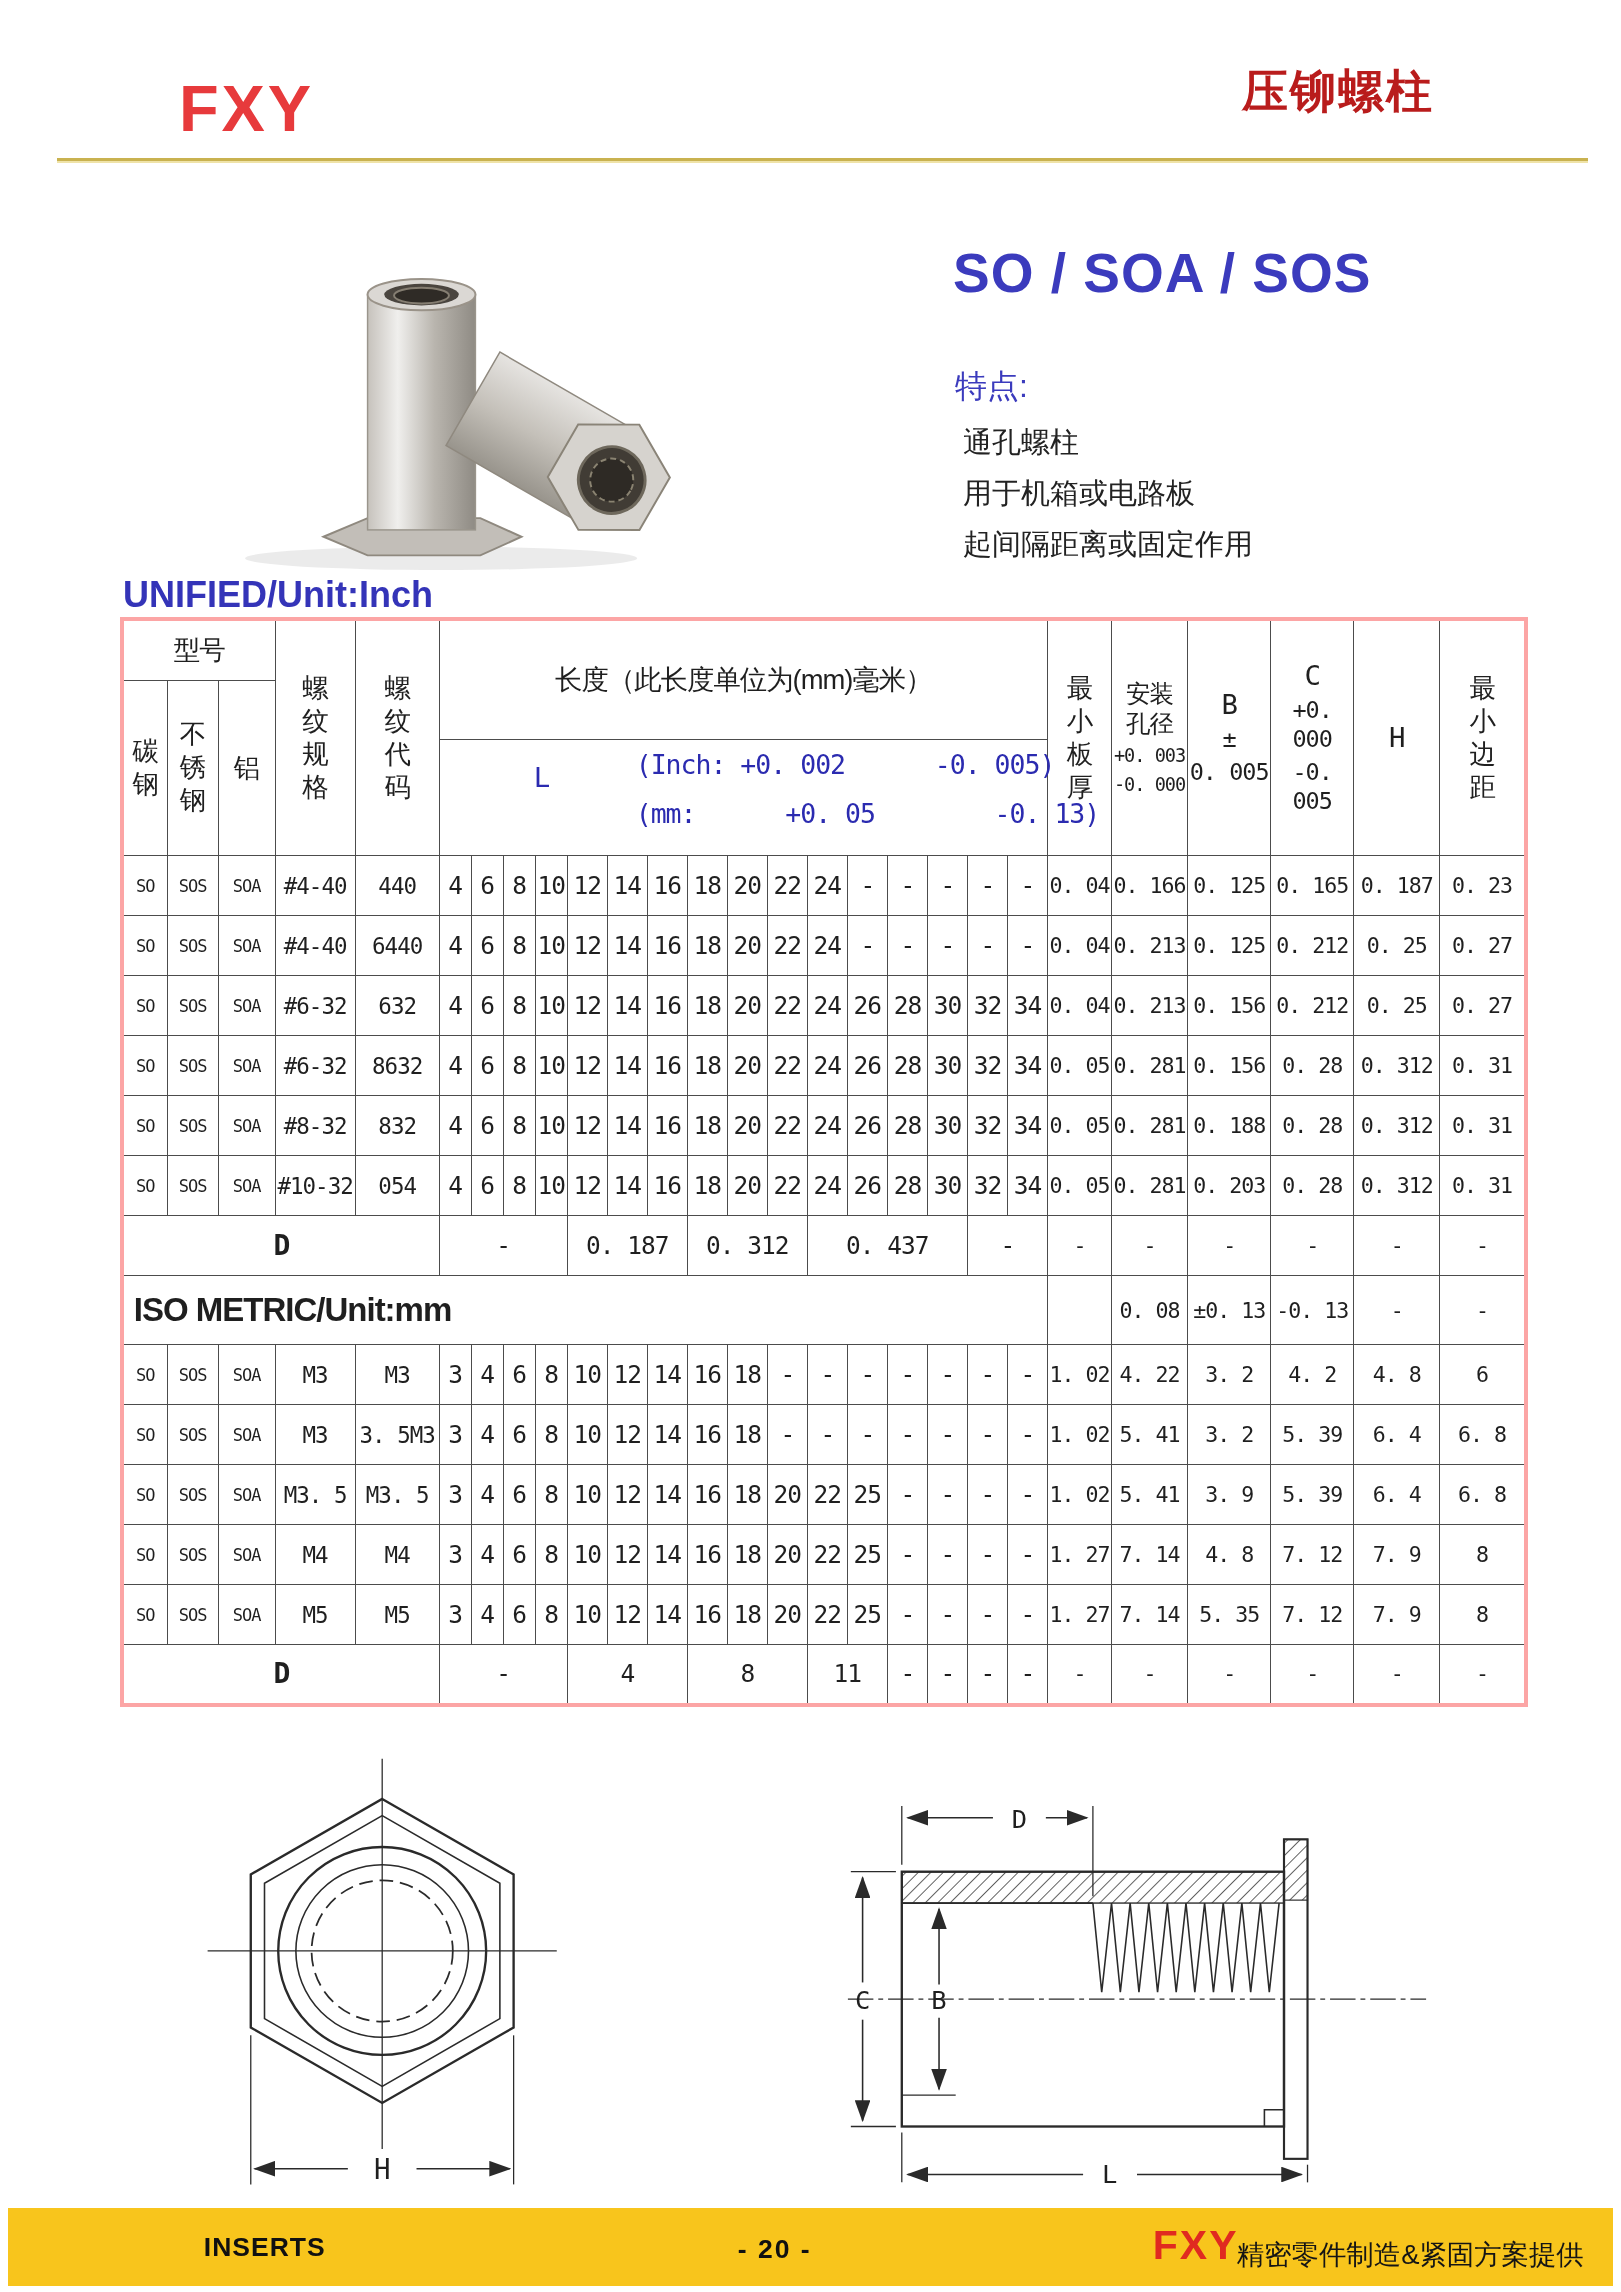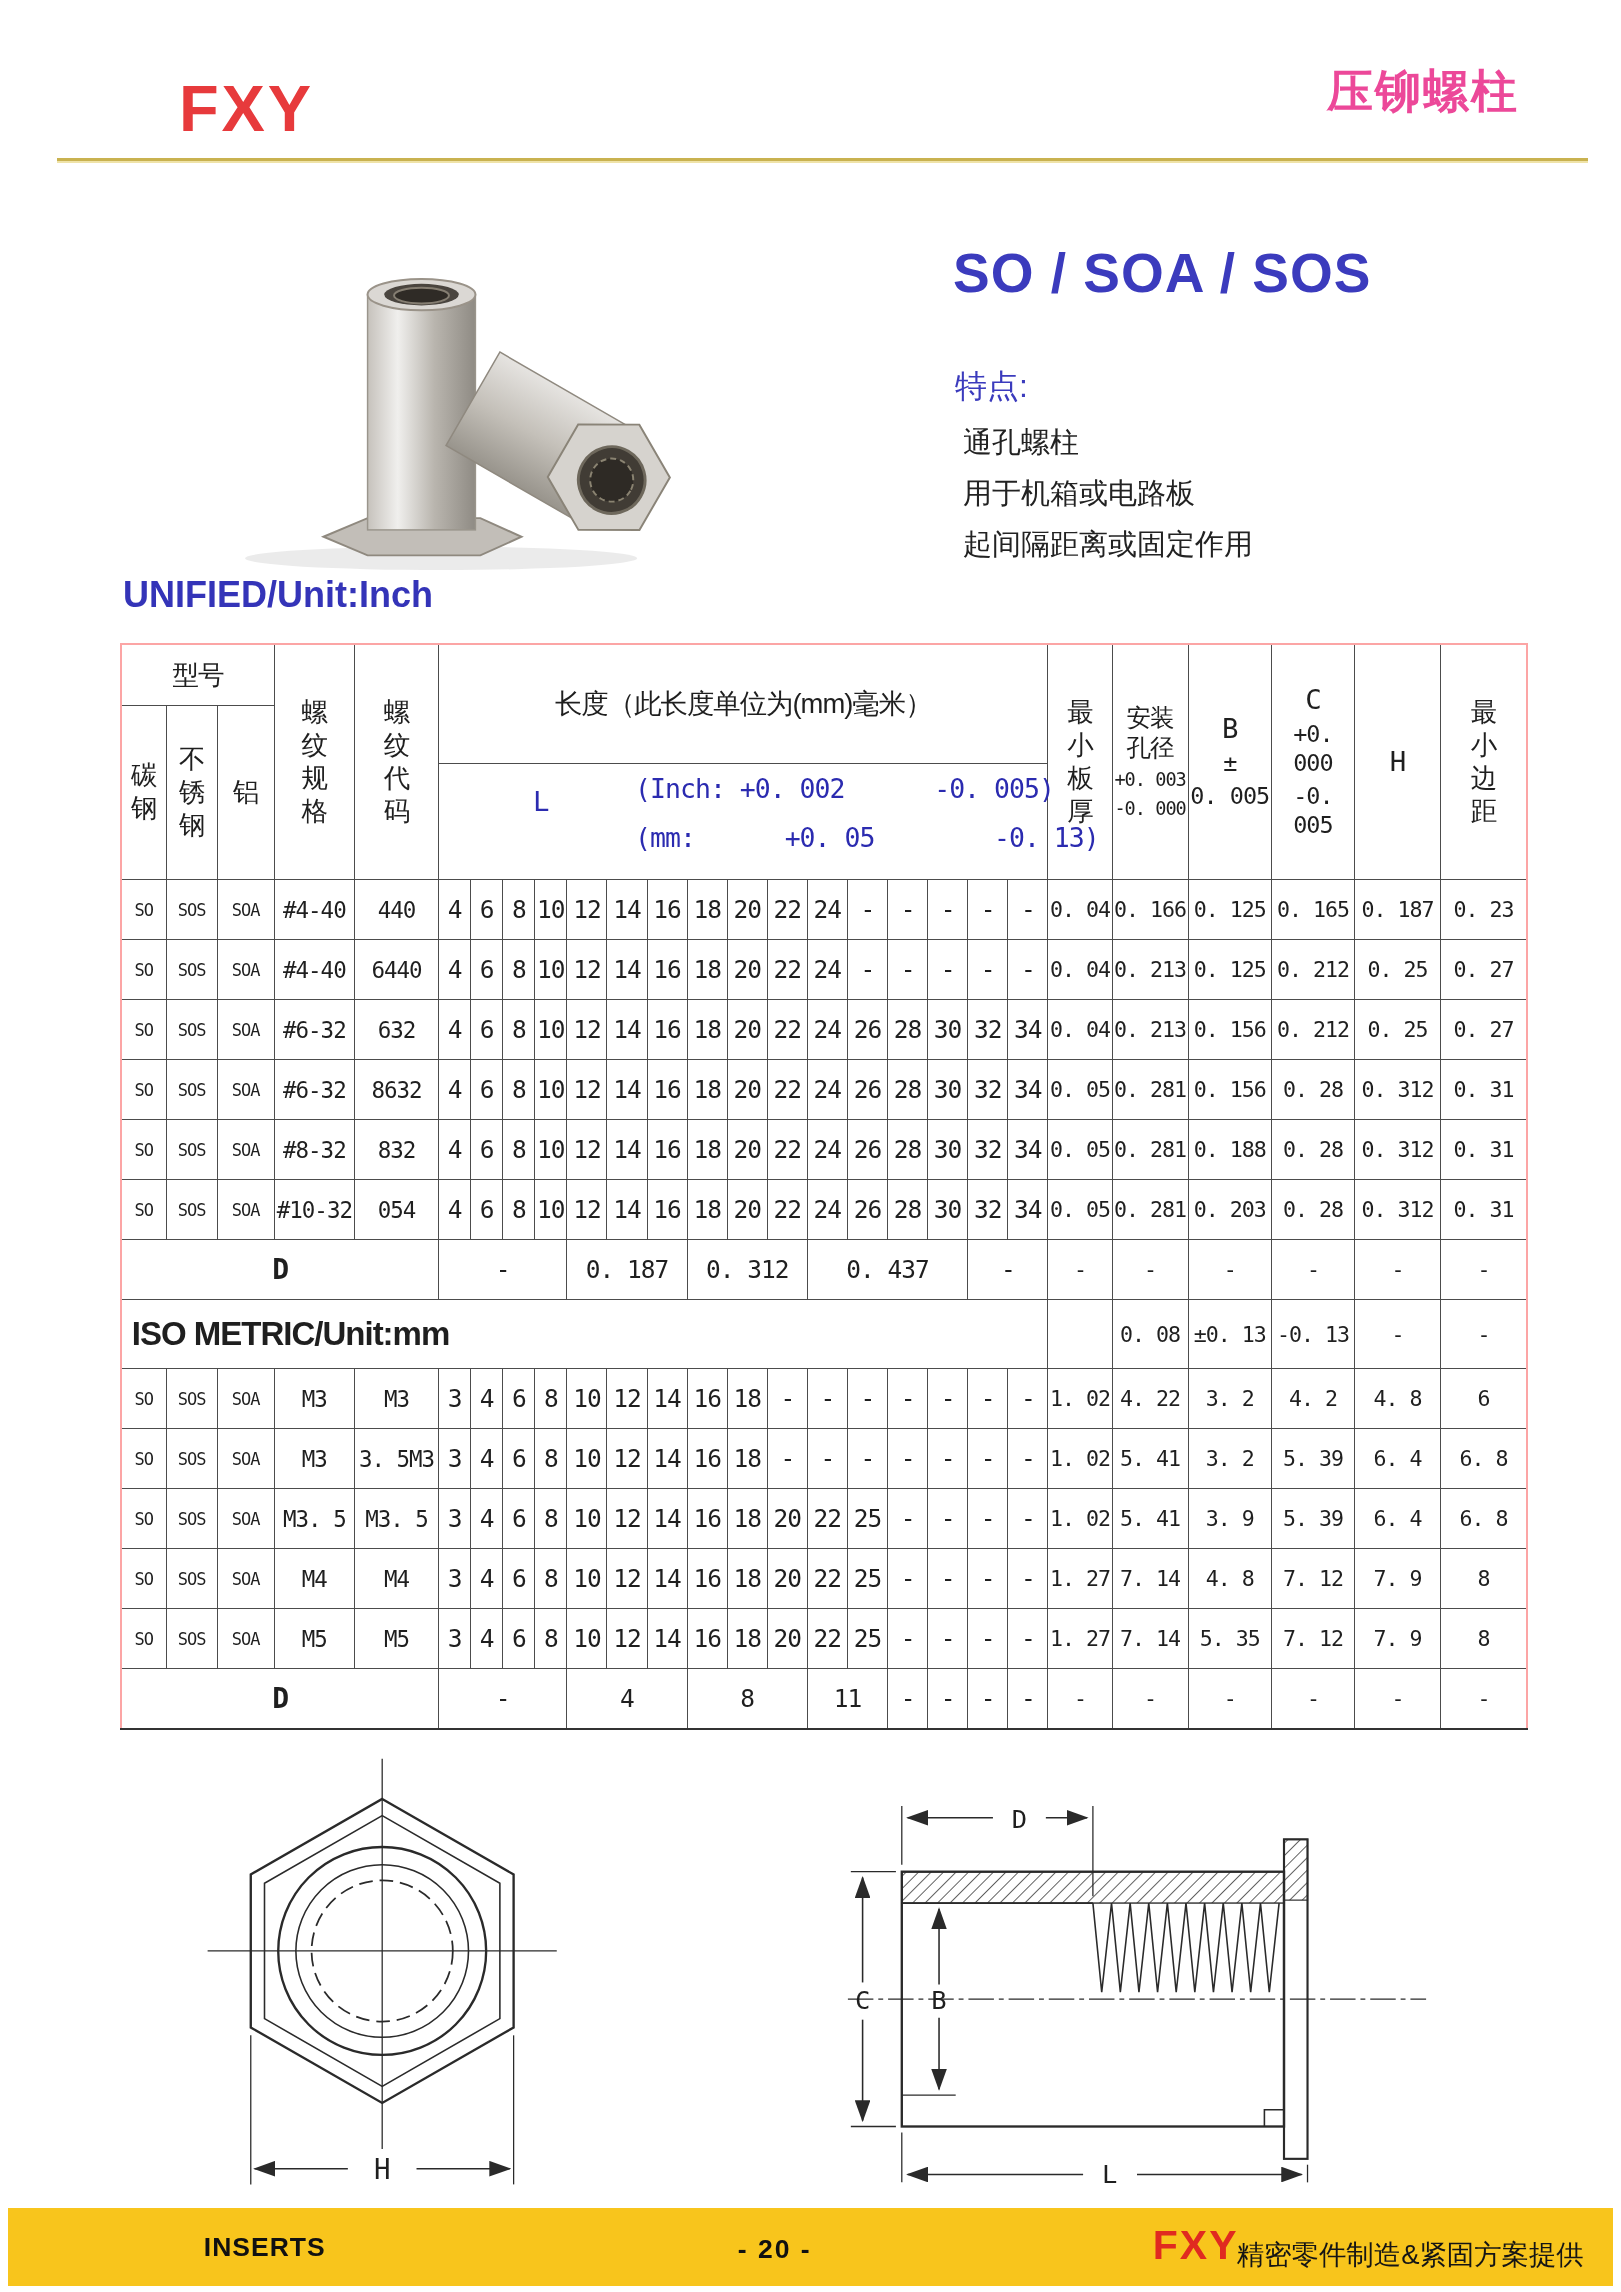--- a/index.html
+++ b/index.html
@@ -3,29 +3,29 @@
 <meta charset="utf-8">
 <style>
   html,body{margin:0;padding:0;}
   body{
     width:1621px;height:2293px;position:relative;background:#ffffff;
     font-family:"Liberation Sans", sans-serif;color:#1a1a1a;overflow:hidden;
   }
   .abs{position:absolute;}
   
   .logo{left:179px;top:71px;font-size:65px;font-weight:900;color:#e73a3c;letter-spacing:2.9px;}
-  .page-title{left:1327px;top:61px;font-size:46px;font-weight:600;color:#ec4899;letter-spacing:2px;}
+  .page-title{left:1242px;top:61px;font-size:46px;font-weight:600;color:#b91c1c;letter-spacing:2px;}
   .gold-rule{left:57px;top:158px;width:1531px;height:2.9px;background:#c9b250;border-bottom:2px solid #efe3a9;}
   
   .product-title{left:953px;top:241px;font-size:55px;font-weight:800;color:#3b3bbd;letter-spacing:1px;}
   .features-label{left:955px;top:365px;font-size:32px;font-weight:400;color:#3b3bbd;}
   .features{left:963px;top:417px;font-size:29px;color:#222;line-height:51px;}
   .unified-heading{left:123px;top:574px;font-size:36px;font-weight:800;color:#3434b8;}
   
-  table.spec{position:absolute;left:120px;top:643px;width:1408px;border-collapse:collapse;table-layout:fixed;border:2px solid #fca5a5;}
+  table.spec{position:absolute;left:120px;top:617px;width:1408px;border-collapse:collapse;table-layout:fixed;border:4px solid #fca5a5;}
   table.spec td{border:1px solid #4c4c4c;padding:0;text-align:center;vertical-align:middle;color:#1f1f1f;}
   .hd{color:#2b2bb0;font-size:26.5px;line-height:32px;}
   .blue{color:#2b2bb0;}
   .vert{white-space:pre-line;line-height:33px;font-size:26.5px;}
   .pre{white-space:pre-line;line-height:30px;font-size:24.5px;}
   .mono{font-family:"DejaVu Sans Mono", monospace;}
   .model{font-size:17px;}
   .spec{font-size:22.5px;letter-spacing:-1px;}
   .len{font-size:24.5px;letter-spacing:-1px;}
   .val{font-size:21.6px;letter-spacing:-1px;}

